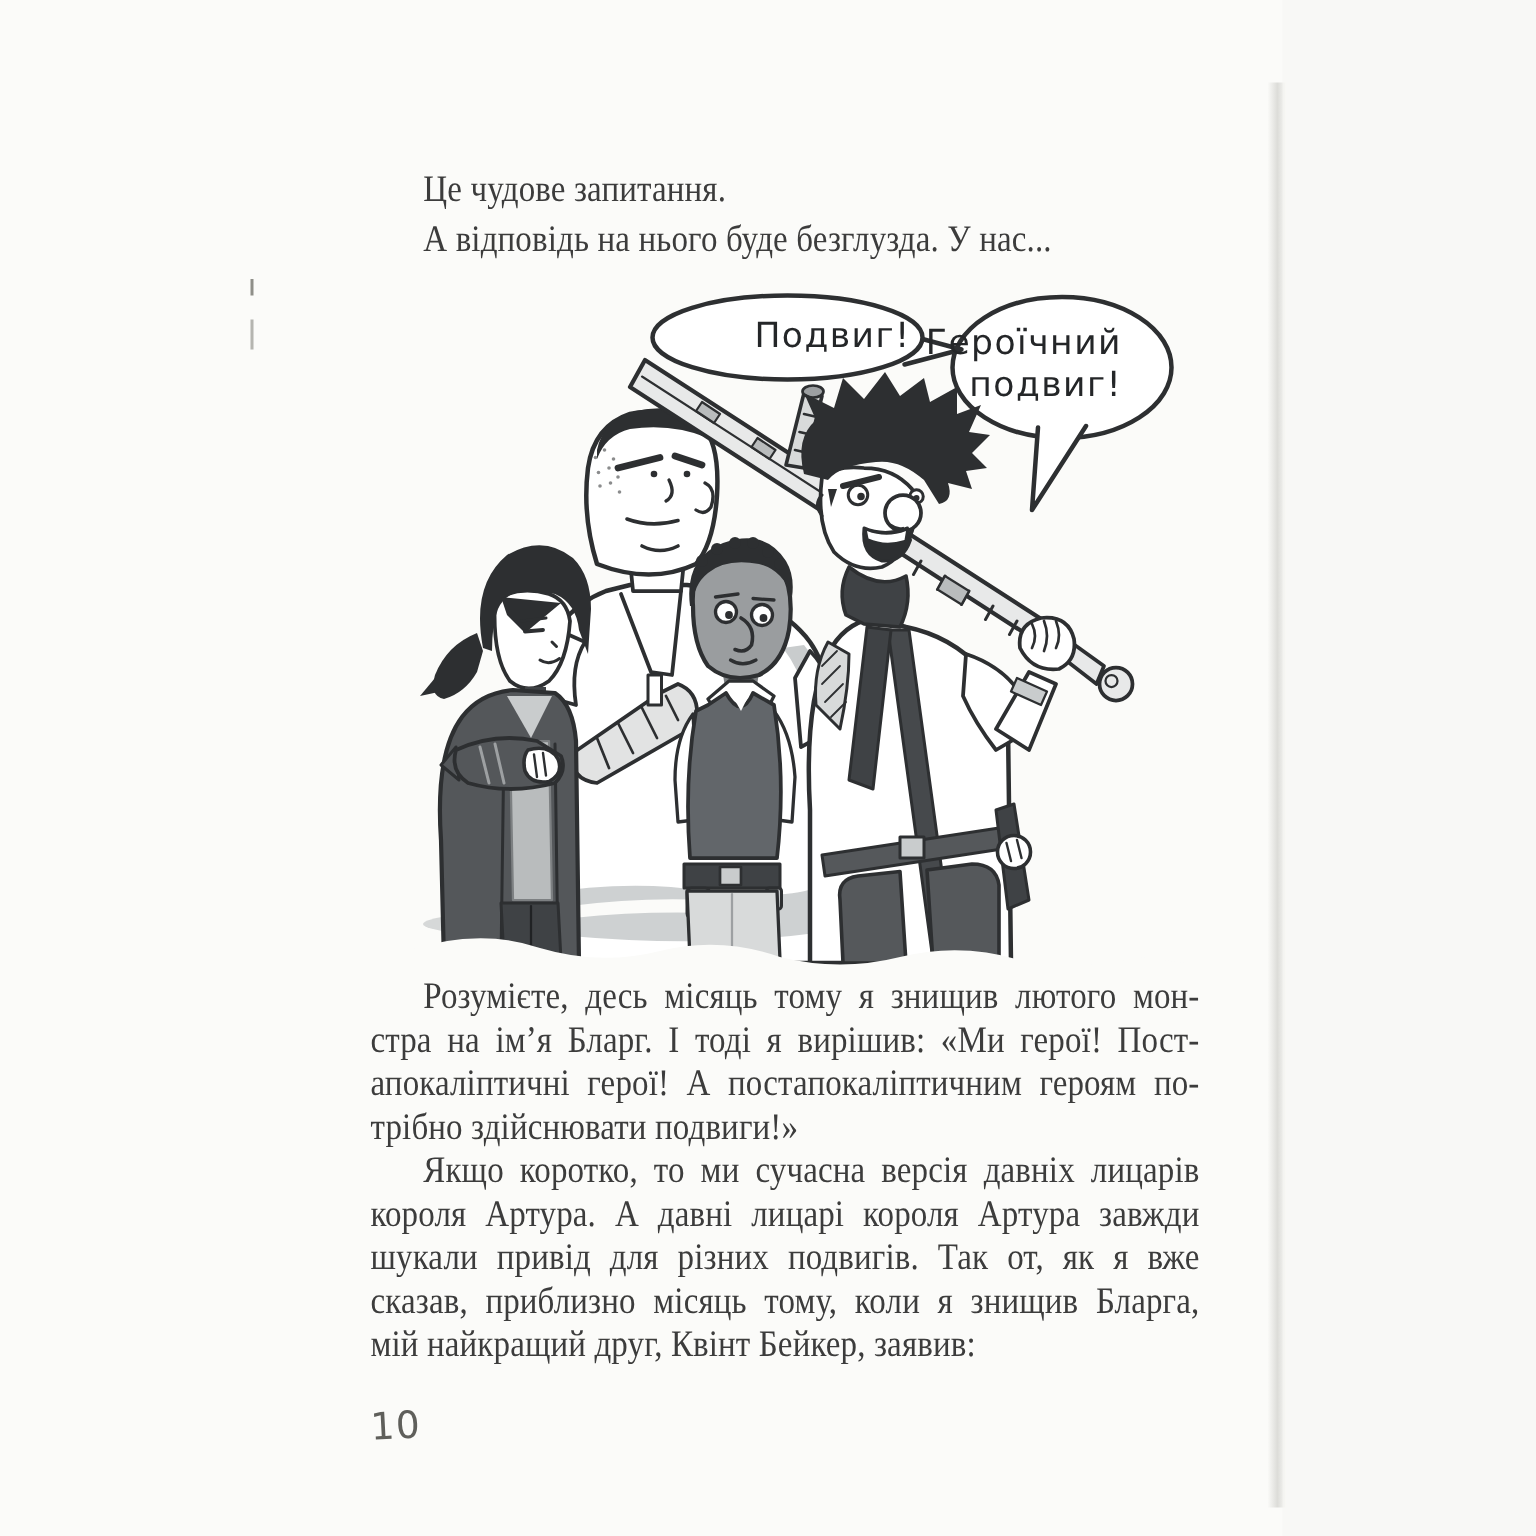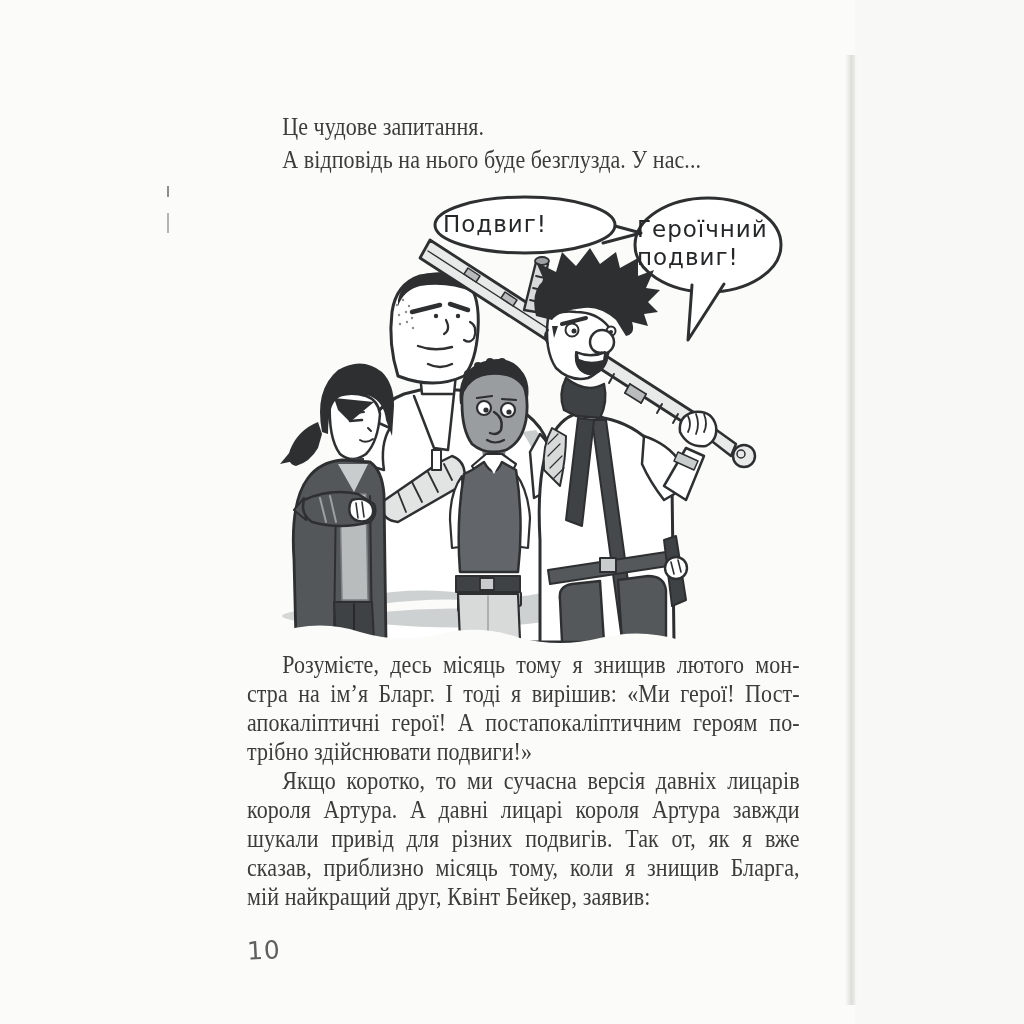--- a/index.html
+++ b/index.html
@@ -31,24 +31,24 @@
   .textblock.body{line-height:29px;top:650px;}
   .textblock.top{top:110px;}
   .line{text-align:justify;text-align-last:justify;white-space:nowrap;}
   .line.last{text-align-last:left;white-space:normal;}
   .line.first{text-indent:40px;}
   .textblock.top .line{white-space:normal;text-align:left;text-align-last:left;}
   
   .illustration{position:absolute;left:270px;top:190px;width:520px;height:470px;}
   .bubble-text{
     position:absolute;font-family:"DejaVu Sans", sans-serif;color:#242628;
-    text-align:left;letter-spacing:1px;
+    text-align:right;letter-spacing:1px;
   }
   .bubble-text.b1{left:443px;top:207px;width:164px;height:36px;line-height:34px;font-size:23px;}
-  .bubble-text.b2{left:637px;top:215px;width:144px;line-height:28px;font-size:23px;}
+  .bubble-text.b2{left:604px;top:215px;width:144px;line-height:28px;font-size:23px;}
   
   .page-number{
     position:absolute;left:247px;top:936px;
     font-family:"DejaVu Sans", sans-serif;font-size:25px;color:#5f5f5b;
     transform:rotate(-3deg);letter-spacing:1px;
   }
 </style>
 </head>
 <body>
 

